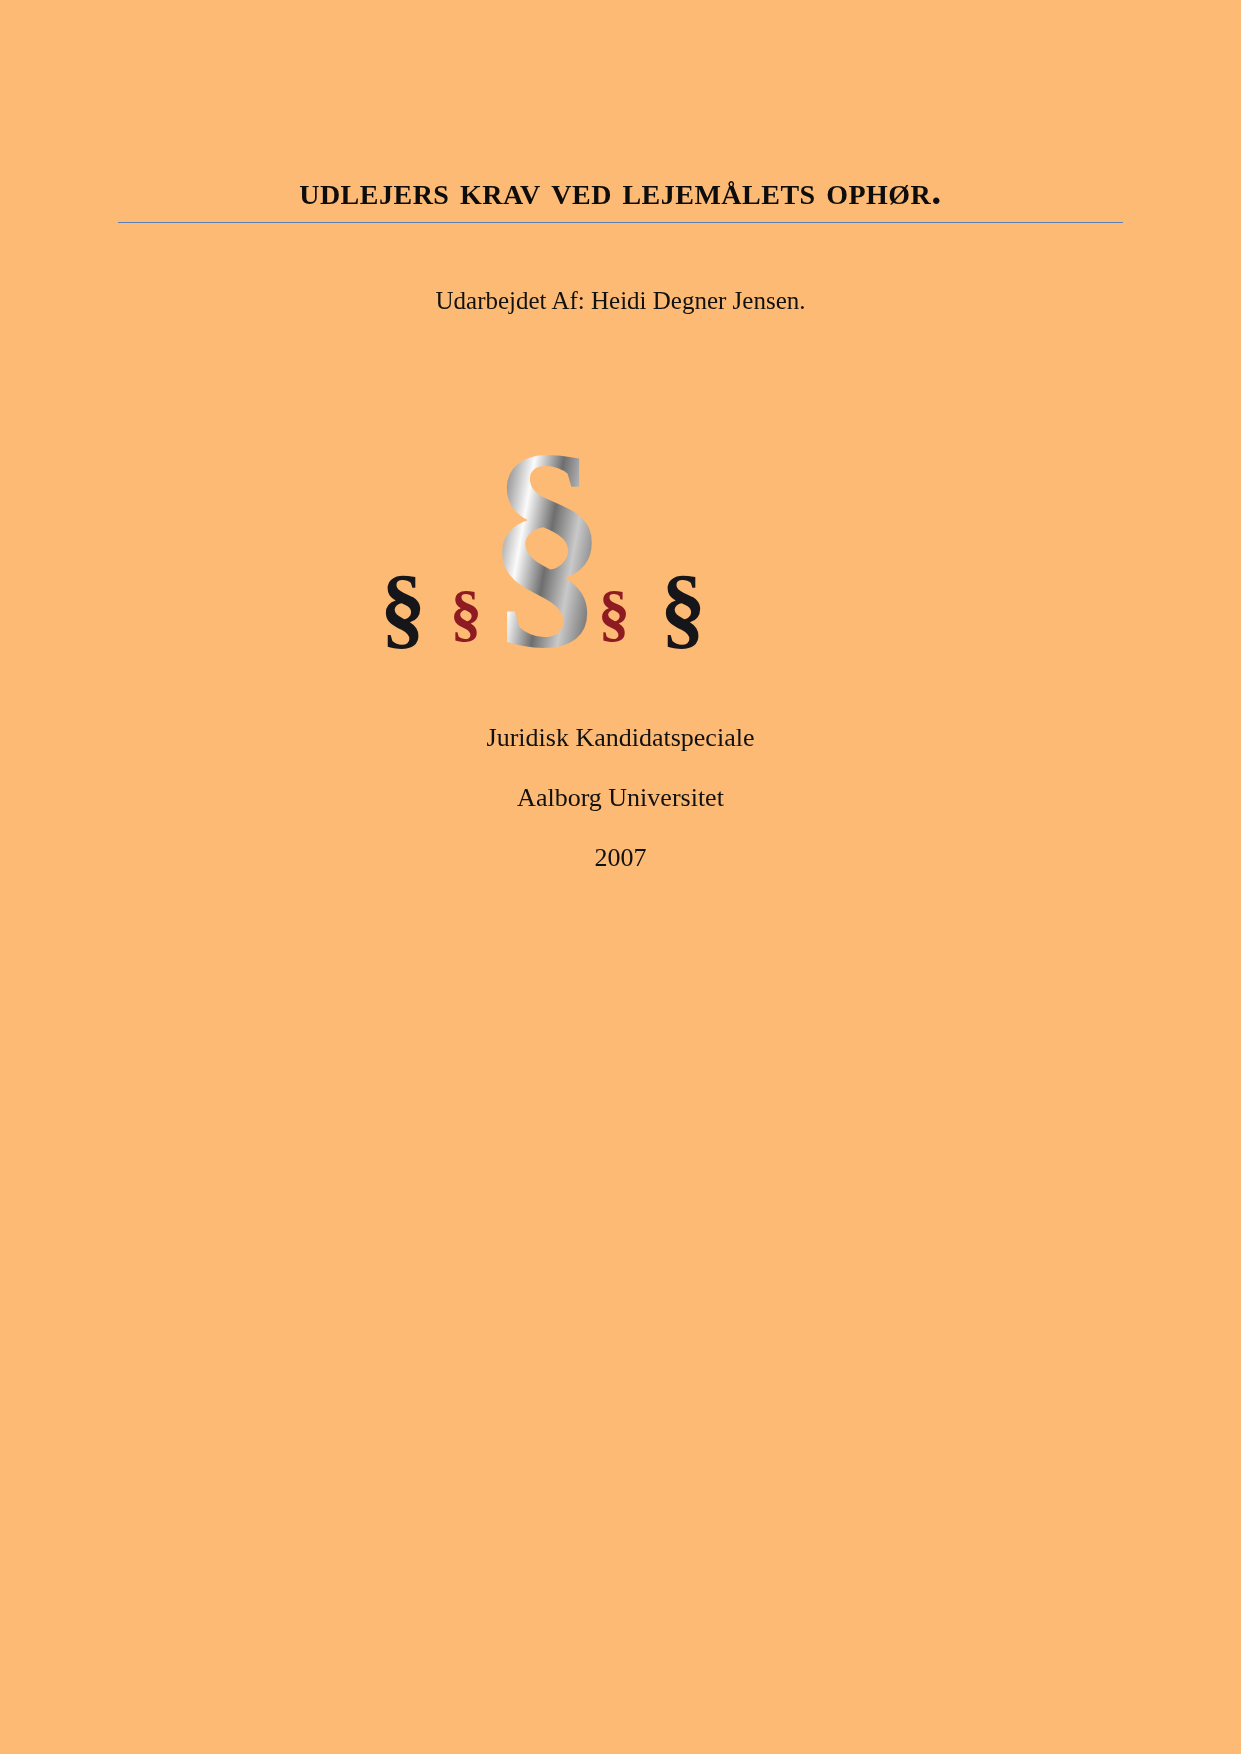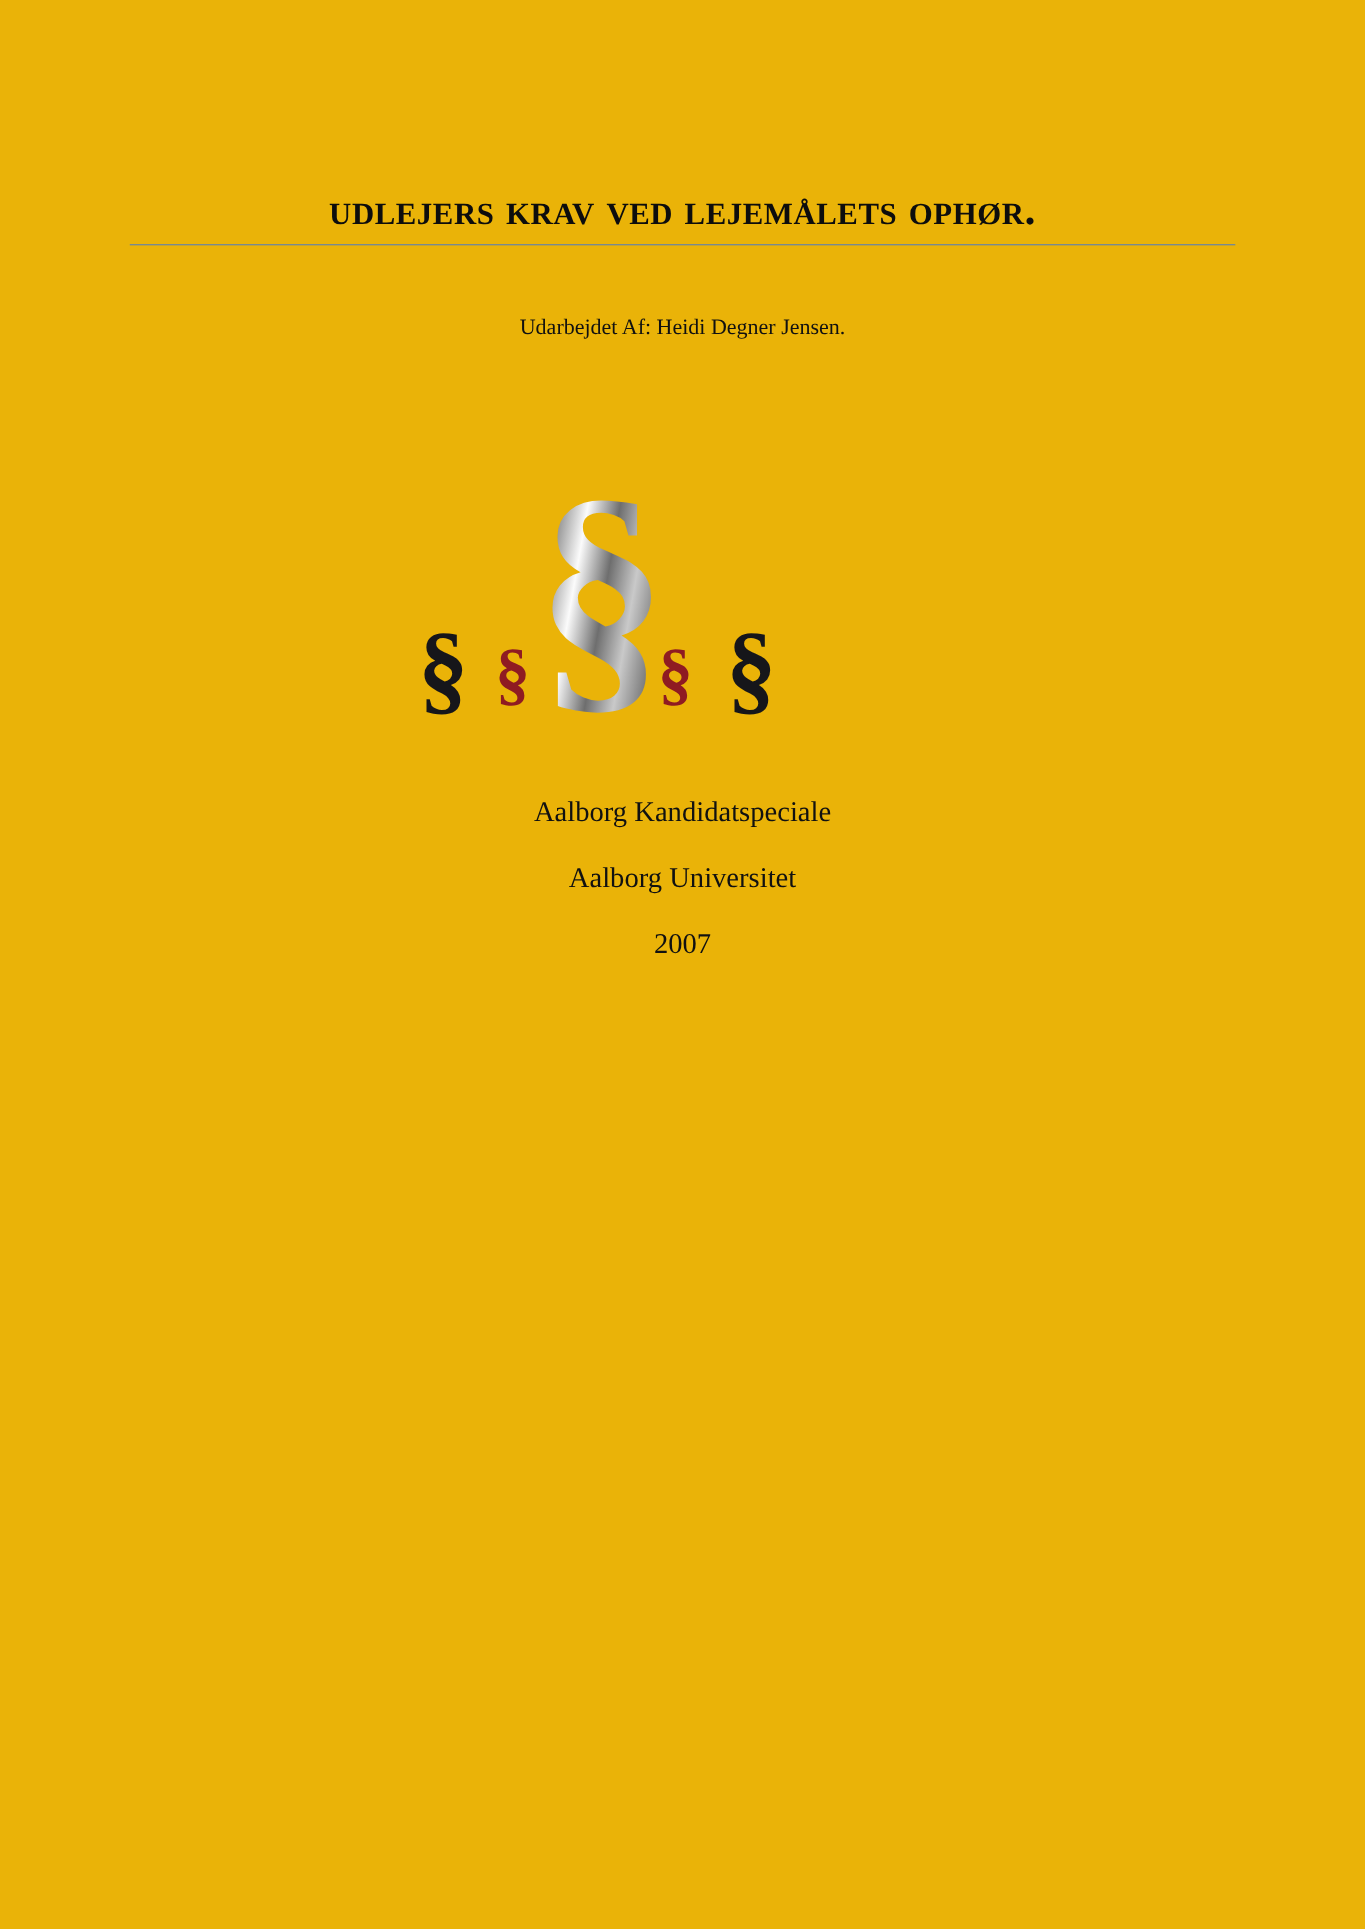--- a/index.html
+++ b/index.html
@@ -11,21 +11,21 @@
     width: 1241px;
     height: 1754px;
     font-family: "Liberation Serif", serif;
     color: #000000;
     overflow: hidden;
   }
   .page {
     position: relative;
     width: 1241px;
     height: 1754px;
-    background: #eab308;
+    background: #fdba74;
     box-sizing: border-box;
   }
   .title-block {
     position: absolute;
     left: 118px;
     top: 168px;
     width: 1005px;
   }
   .doc-title {
     font-family: "Liberation Serif", serif;
@@ -44,21 +44,21 @@
     border-top: 1px solid #5b7fb4;
     margin: 0;
     width: 100%;
   }
   .author-line {
     position: absolute;
     left: 0;
     top: 287px;
     width: 1241px;
     text-align: center;
-    font-size: 20px;
+    font-size: 25px;
     color: #111111;
   }
   .logo-wrap {
     position: absolute;
     left: 140px;
     top: 420px;
     width: 820px;
     height: 255px;
     display: flex;
     align-items: flex-end;
@@ -143,18 +143,18 @@
     <div class="logo-inner">
       <span class="para blk-left">§</span>
       <span class="para red-left">§</span>
       <span class="para big">§</span>
       <span class="para red-right">§</span>
       <span class="para blk-right">§</span>
     </div>
   </div>
 
   <div class="footer-block">
-    <p class="footer-line">Aalborg Kandidatspeciale</p>
+    <p class="footer-line">Juridisk Kandidatspeciale</p>
     <p class="footer-line">Aalborg Universitet</p>
     <p class="footer-line">2007</p>
   </div>
 
 </div>
 
 </body></html>

